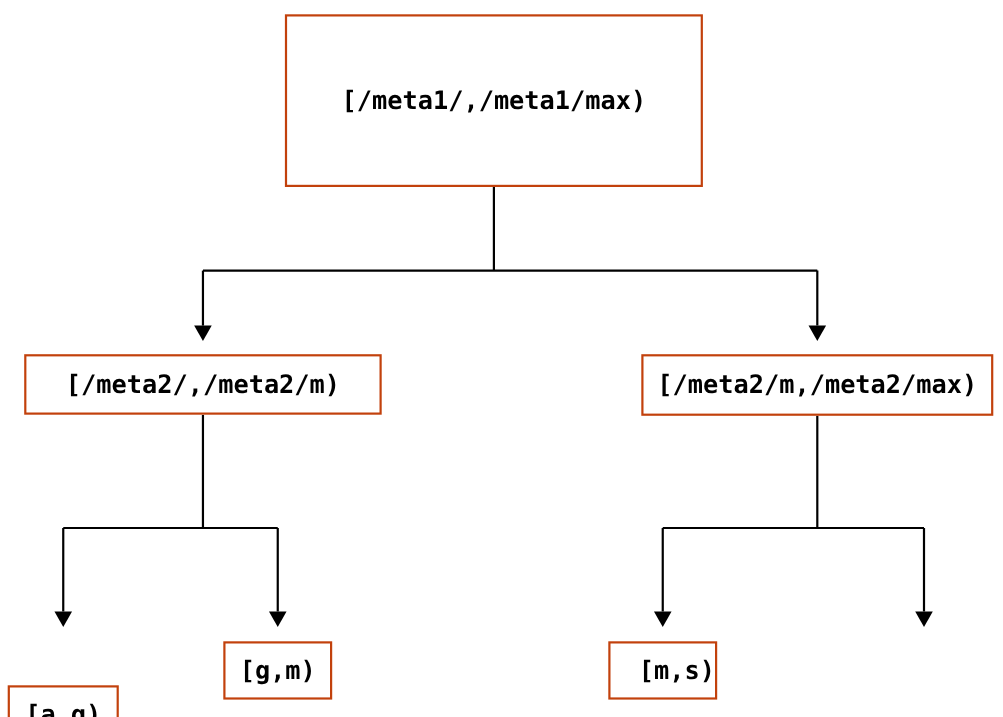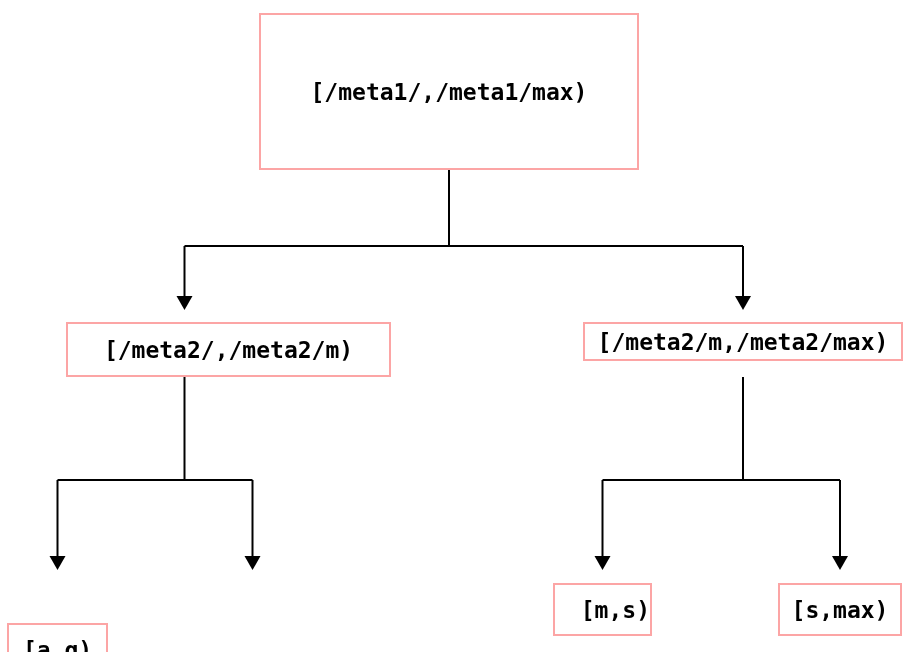--- a/index.html
+++ b/index.html
@@ -26,33 +26,33 @@
     stroke: #000000;
     stroke-width: 2;
   }
   .connector-layer polygon {
     fill: #000000;
     stroke: none;
   }
   .node {
     position: absolute;
     box-sizing: border-box;
-    border: 2px solid #fca5a5;
+    border: 2px solid #c2410c;
     background: #ffffff;
     display: flex;
     align-items: center;
     justify-content: center;
     color: #000000;
     font-size: 23px;
     font-weight: bold;
     white-space: nowrap;
   }
   .node-root   { left: 259px; top: 13px;  width: 380px; height: 157px; }
-  .node-left   { left: 22px;  top: 322px; width: 325px; height: 55px; margin-left: 44px;  }
-  .node-right  { left: 583px; top: 322px; width: 320px; height: 39px;  }
+  .node-left   { left: 22px;  top: 322px; width: 325px; height: 55px;  }
+  .node-right  { left: 583px; top: 322px; width: 320px; height: 56px;  }
   .node-ll     { left: 7px;   top: 583px; width: 101px; height: 53px; margin-top: 40px;  }
   .node-lr     { left: 203px; top: 583px; width: 99px;  height: 53px;  }
   .node-rl     { left: 553px; top: 583px; width: 99px;  height: 53px; justify-content: flex-end;  }
   .node-rr     { left: 778px; top: 583px; width: 124px; height: 53px;  }
 </style>
 </head>
 <body>
 
 <div class="canvas">
 
@@ -95,22 +95,22 @@
   </div>
 
   <div class="node node-right">
     <span>[/meta2/m,/meta2/max)</span>
   </div>
 
   <div class="node node-ll">
     <span>[a,g)</span>
   </div>
 
+  <div class="node node-lr">
+    <span>[g,m)</span>
+  </div>
 
   <div class="node node-rl">
     <span>[m,s)</span>
   </div>
 
-  <div class="node node-rr">
-    <span>[s,max)</span>
-  </div>
 
 </div>
 
 </body></html>

